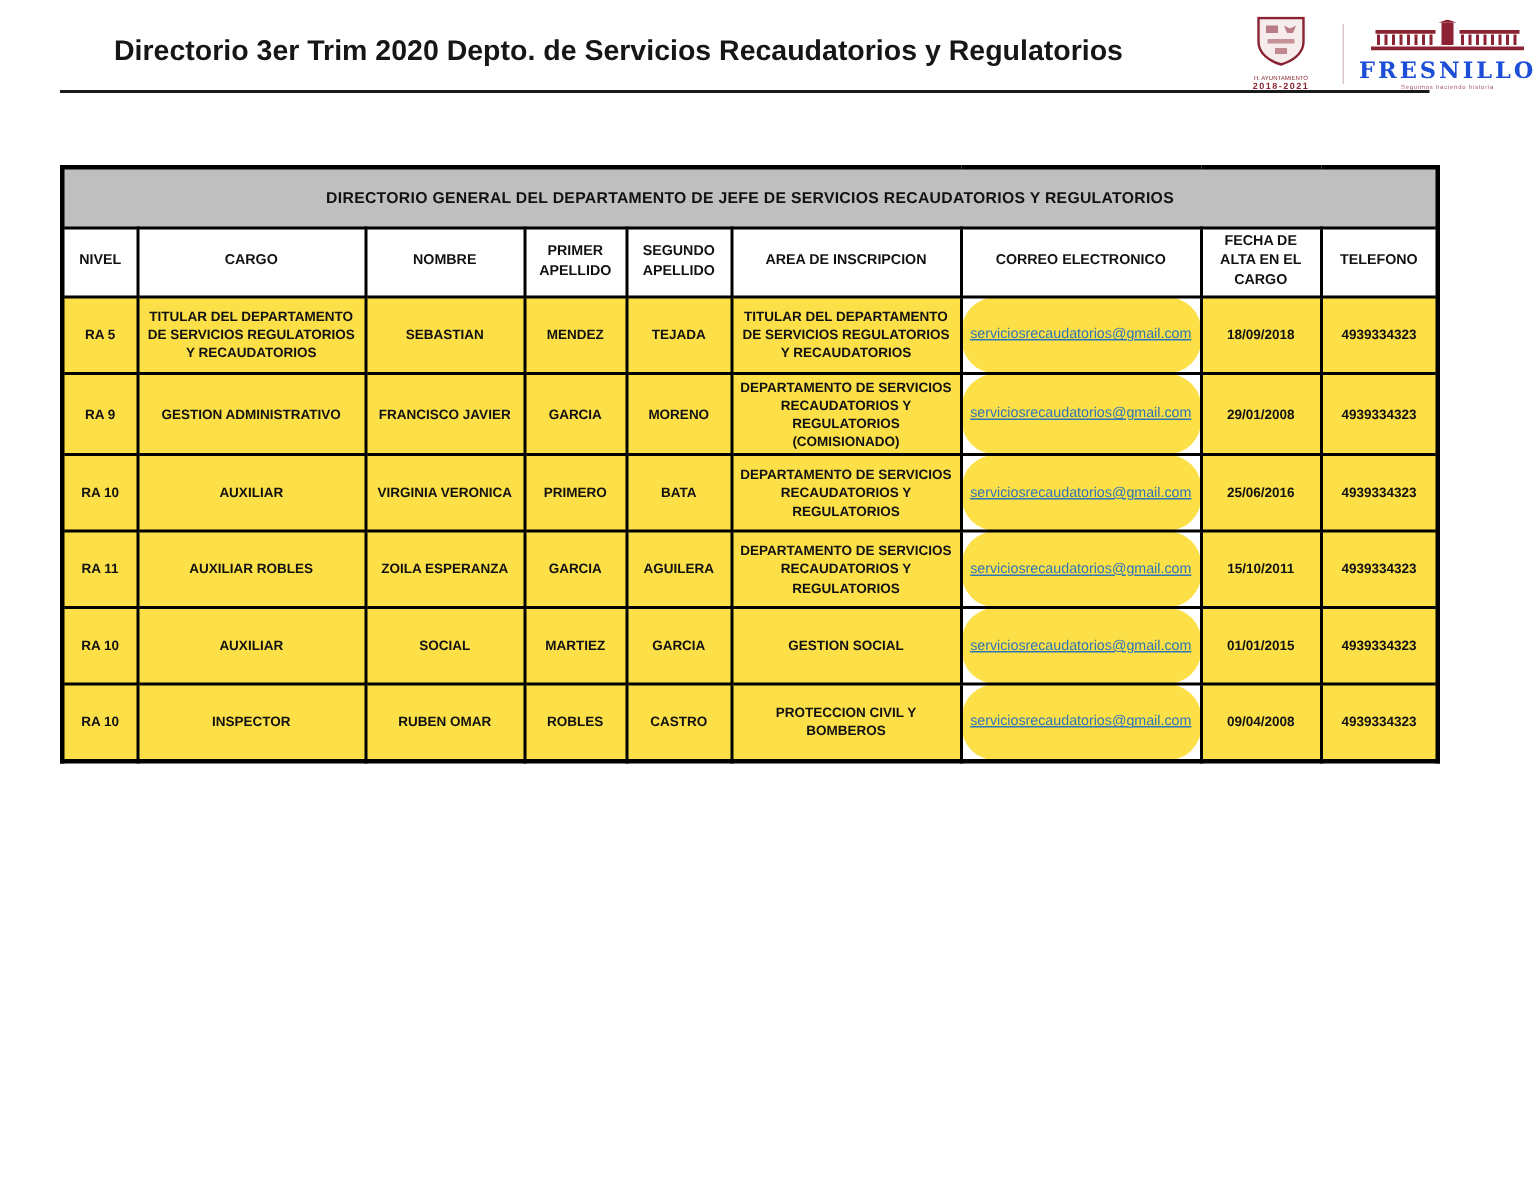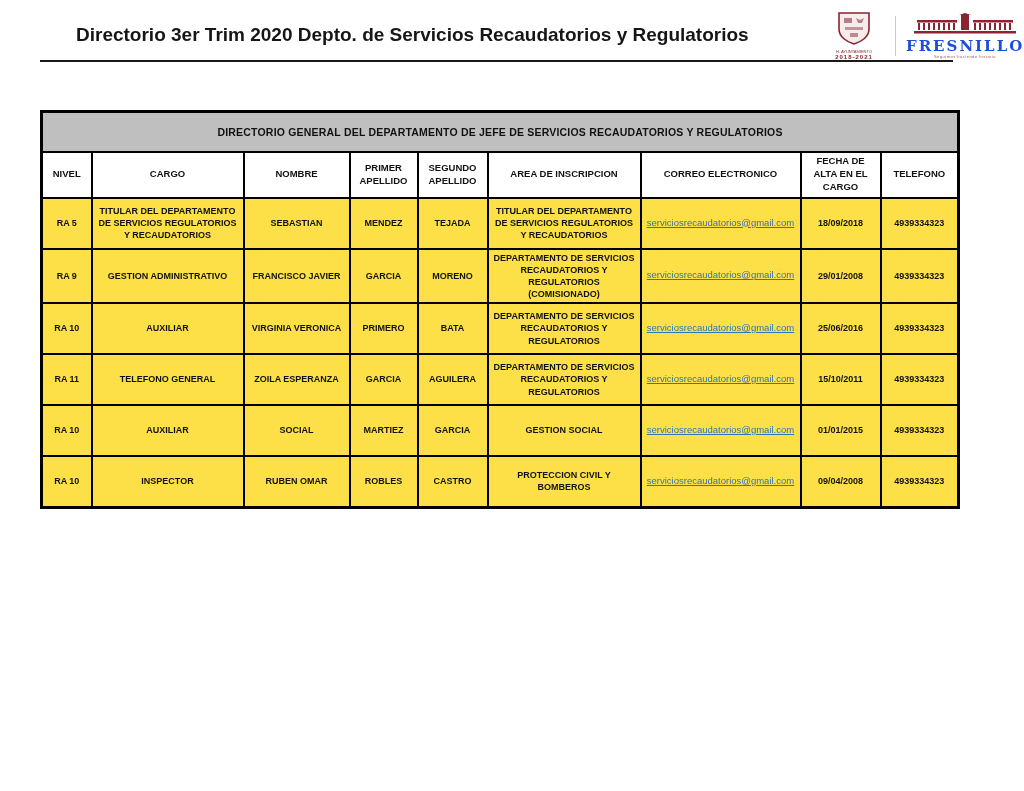--- a/index.html
+++ b/index.html
@@ -55,21 +55,21 @@
   }
   tr.band-row th {
     background: #bfbfbf;
     height: 40px;
     font-size: 10.5px;
     letter-spacing: 0.2px;
   }
   tr.cols-row th { height: 46px; font-size: 9.5px; background: #fff; }
   tr.data-row { height: 51px; }
   tr.data-row td { background: #fde047; }
-  td.correo-cell { vertical-align: bottom; text-align: left; padding: 2px 4px 1px 4px; }
+  td.correo-cell { vertical-align: bottom; text-align: left; padding: 2px 4px 1px 4px; border-radius: 23px; }
   a.email-link {
     color: #2e75b6; text-decoration: underline;
     font-weight: normal; font-size: 9.5px;
     white-space: nowrap;
   }
 
   svg .mr { fill: #8b2332; }
 </style>
 </head>
 <body>
@@ -195,21 +195,21 @@
     <td>DEPARTAMENTO DE SERVICIOS RECAUDATORIOS Y REGULATORIOS</td>
     <td class="correo-cell">
       <a href="#" class="email-link">serviciosrecaudatorios@gmail.com</a>
     </td>
     <td>25/06/2016</td>
     <td>4939334323</td>
   </tr>
 
   <tr class="data-row">
     <td>RA 11</td>
-    <td>TELEFONO GENERAL</td>
+    <td>AUXILIAR ROBLES</td>
     <td>ZOILA ESPERANZA</td>
     <td>GARCIA</td>
     <td>AGUILERA</td>
     <td>DEPARTAMENTO DE SERVICIOS RECAUDATORIOS Y REGULATORIOS</td>
     <td class="correo-cell">
       <a href="#" class="email-link">serviciosrecaudatorios@gmail.com</a>
     </td>
     <td>15/10/2011</td>
     <td>4939334323</td>
   </tr>

